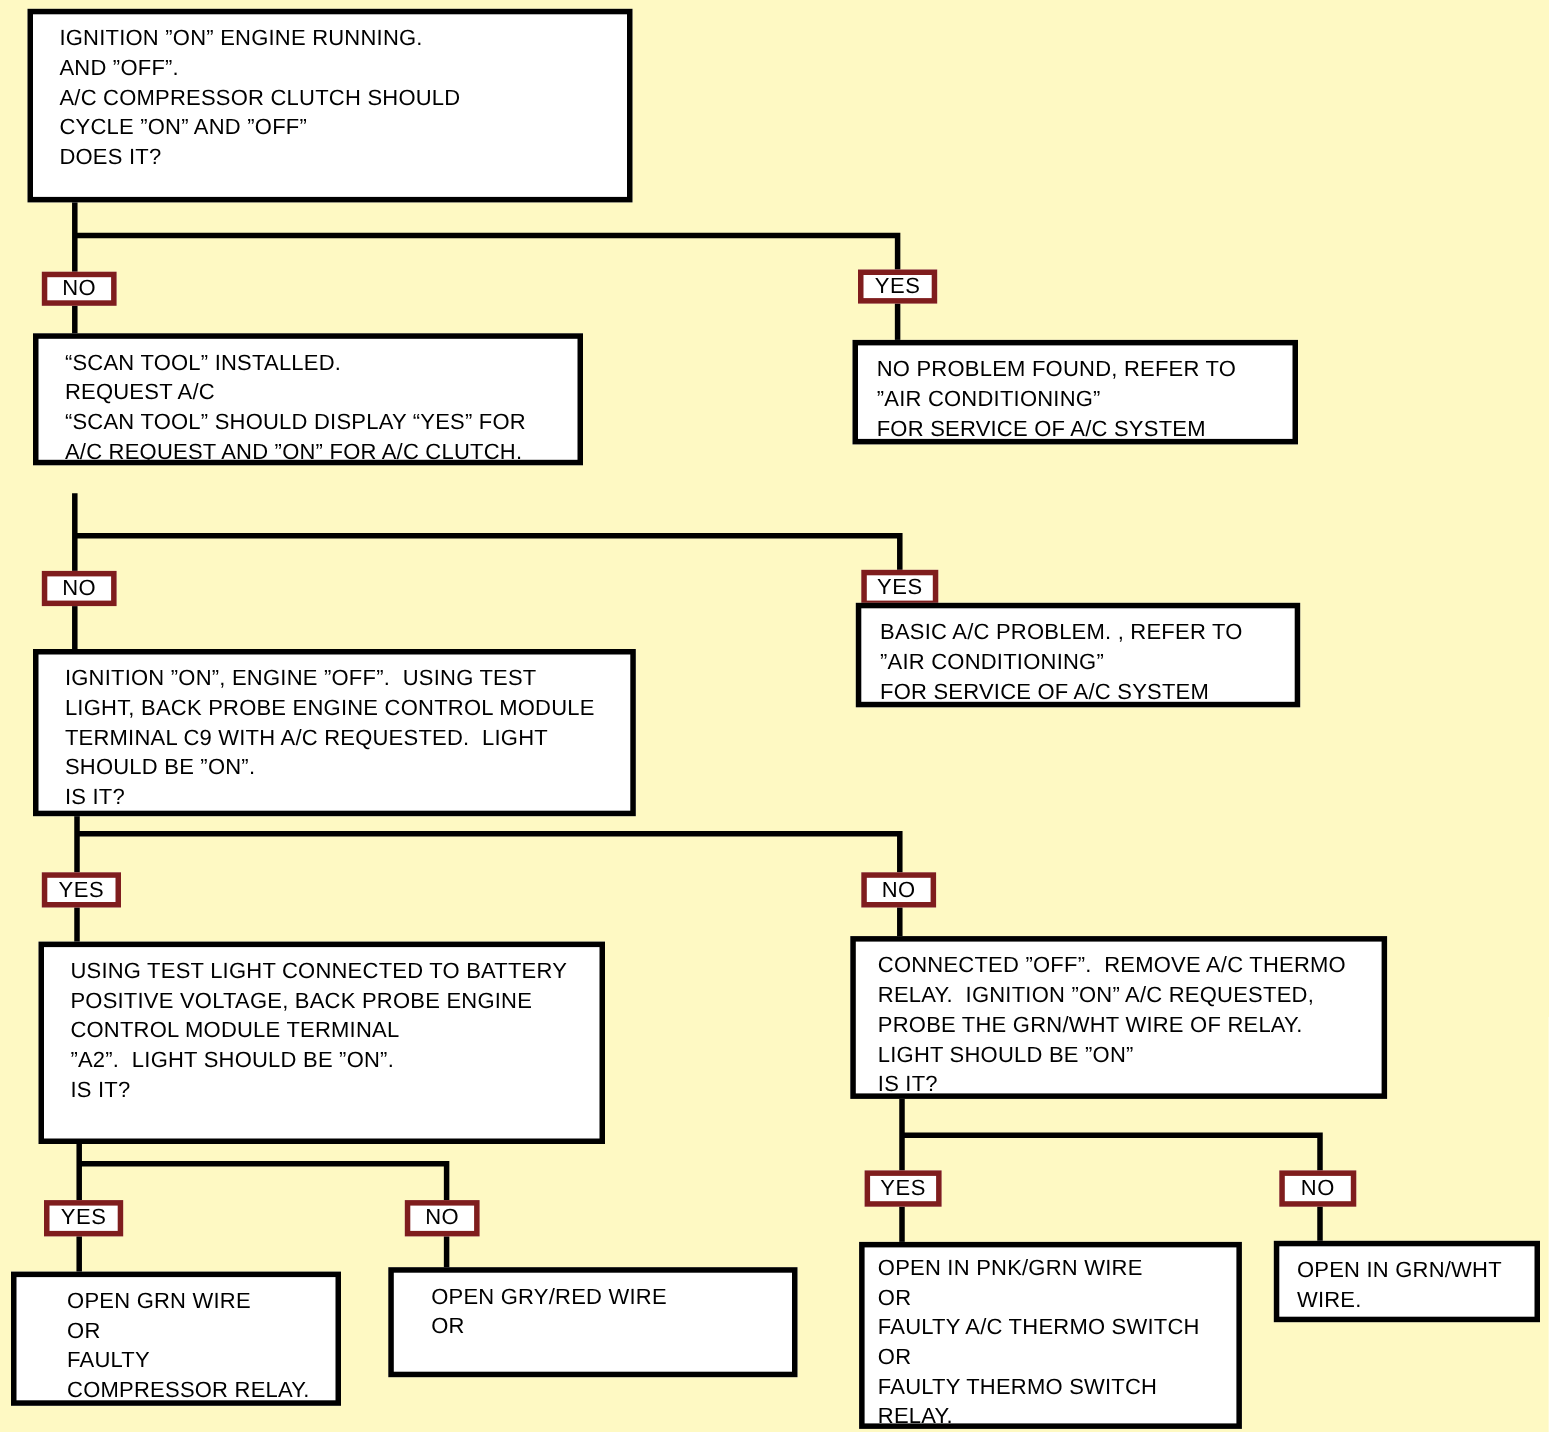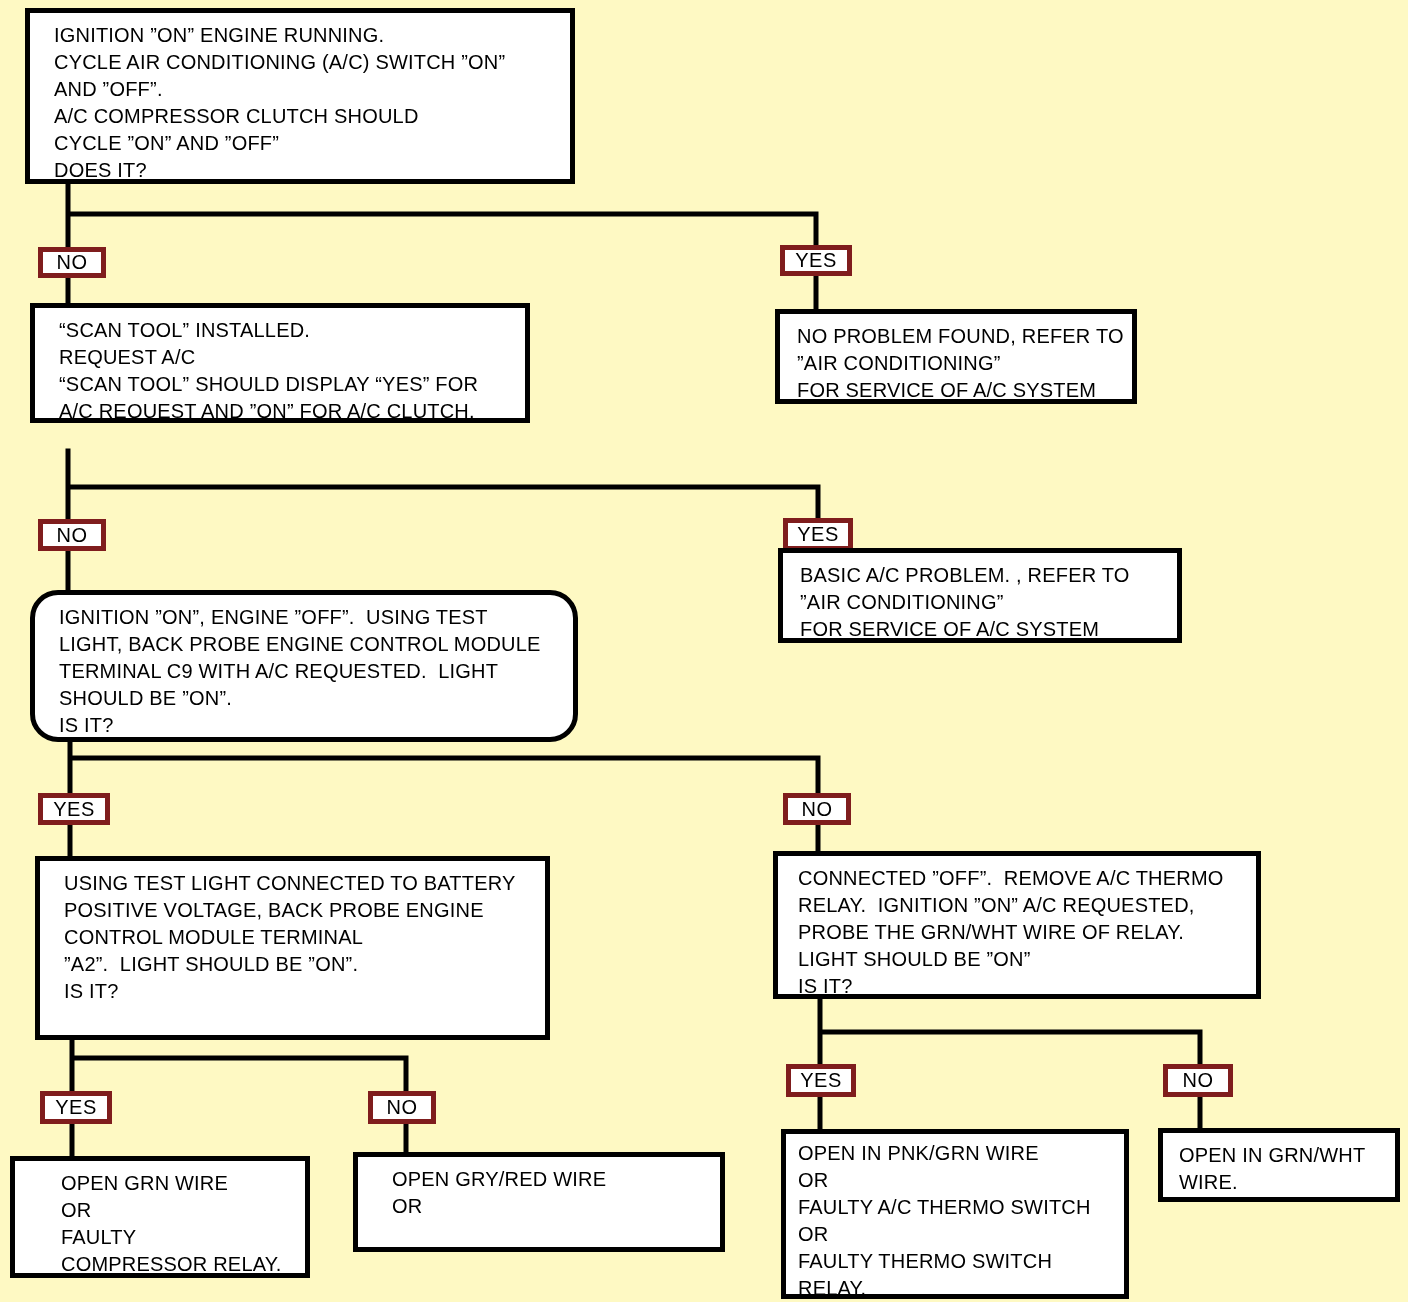--- a/index.html
+++ b/index.html
@@ -65,21 +65,20 @@
       M70 825 V858  M818 825 V853
       M72 1004 V1058  M72 1058 H406  M72 1058 V1091  M406 1058 V1091
       M72 1124 V1158  M406 1124 V1154
       M820 997 V1032  M820 1032 H1200  M820 1032 V1064  M1200 1032 V1064
       M820 1097 V1131  M1200 1097 V1130
     "></path>
   </svg>
 
   <div class="node" id="node-root" style="left:25px; top:8px; width:550px; height:176px;">
     <div class="line">IGNITION ”ON” ENGINE RUNNING.</div>
-    <div class="line">CYCLE AIR CONDITIONING (A/C) SWITCH ”ON”</div>
     <div class="line">AND ”OFF”.</div>
     <div class="line">A/C COMPRESSOR CLUTCH SHOULD</div>
     <div class="line">CYCLE ”ON” AND ”OFF”</div>
     <div class="line">DOES IT?</div>
   </div>
 
   <div class="tag" style="left:38px; top:247px; width:68px; height:31px;">
     <span>NO</span>
   </div>
   <div class="tag" style="left:780px; top:245px; width:72px; height:31px;">
@@ -87,34 +86,34 @@
   </div>
 
   <div class="node" id="node-scan-tool" style="left:30px; top:303px; width:500px; height:120px;">
     <div class="line">“SCAN TOOL” INSTALLED.</div>
     <div class="line">REQUEST A/C</div>
     <div class="line">“SCAN TOOL” SHOULD DISPLAY “YES” FOR</div>
     <div class="line">A/C REQUEST AND ”ON” FOR A/C CLUTCH.</div>
     <div class="line italic">DOES IT?</div>
   </div>
 
-  <div class="node" id="node-no-problem" style="left:775px; top:309px; width:362px; height:95px;">
+  <div class="node" id="node-no-problem" style="left:775px; top:309px; width:405px; height:95px;">
     <div class="line">NO PROBLEM FOUND, REFER TO</div>
     <div class="line">”AIR CONDITIONING”</div>
     <div class="line">FOR SERVICE OF A/C SYSTEM</div>
   </div>
 
   <div class="tag" style="left:38px; top:519px; width:68px; height:32px;">
     <span>NO</span>
   </div>
   <div class="tag" style="left:783px; top:518px; width:70px; height:33px;">
     <span>YES</span>
   </div>
 
-  <div class="node" id="node-probe-c9" style="left:30px; top:590px; width:548px; height:152px;border-radius:28px;">
+  <div class="node" id="node-probe-c9" style="left:30px; top:590px; width:548px; height:152px;">
     <div class="line">IGNITION ”ON”, ENGINE ”OFF”.  USING TEST</div>
     <div class="line">LIGHT, BACK PROBE ENGINE CONTROL MODULE</div>
     <div class="line">TERMINAL C9 WITH A/C REQUESTED.  LIGHT</div>
     <div class="line">SHOULD BE ”ON”.</div>
     <div class="line">IS IT?</div>
   </div>
 
   <div class="node" id="node-basic-problem" style="left:778px; top:548px; width:404px; height:95px;">
     <div class="line">BASIC A/C PROBLEM. , REFER TO</div>
     <div class="line">”AIR CONDITIONING”</div>

